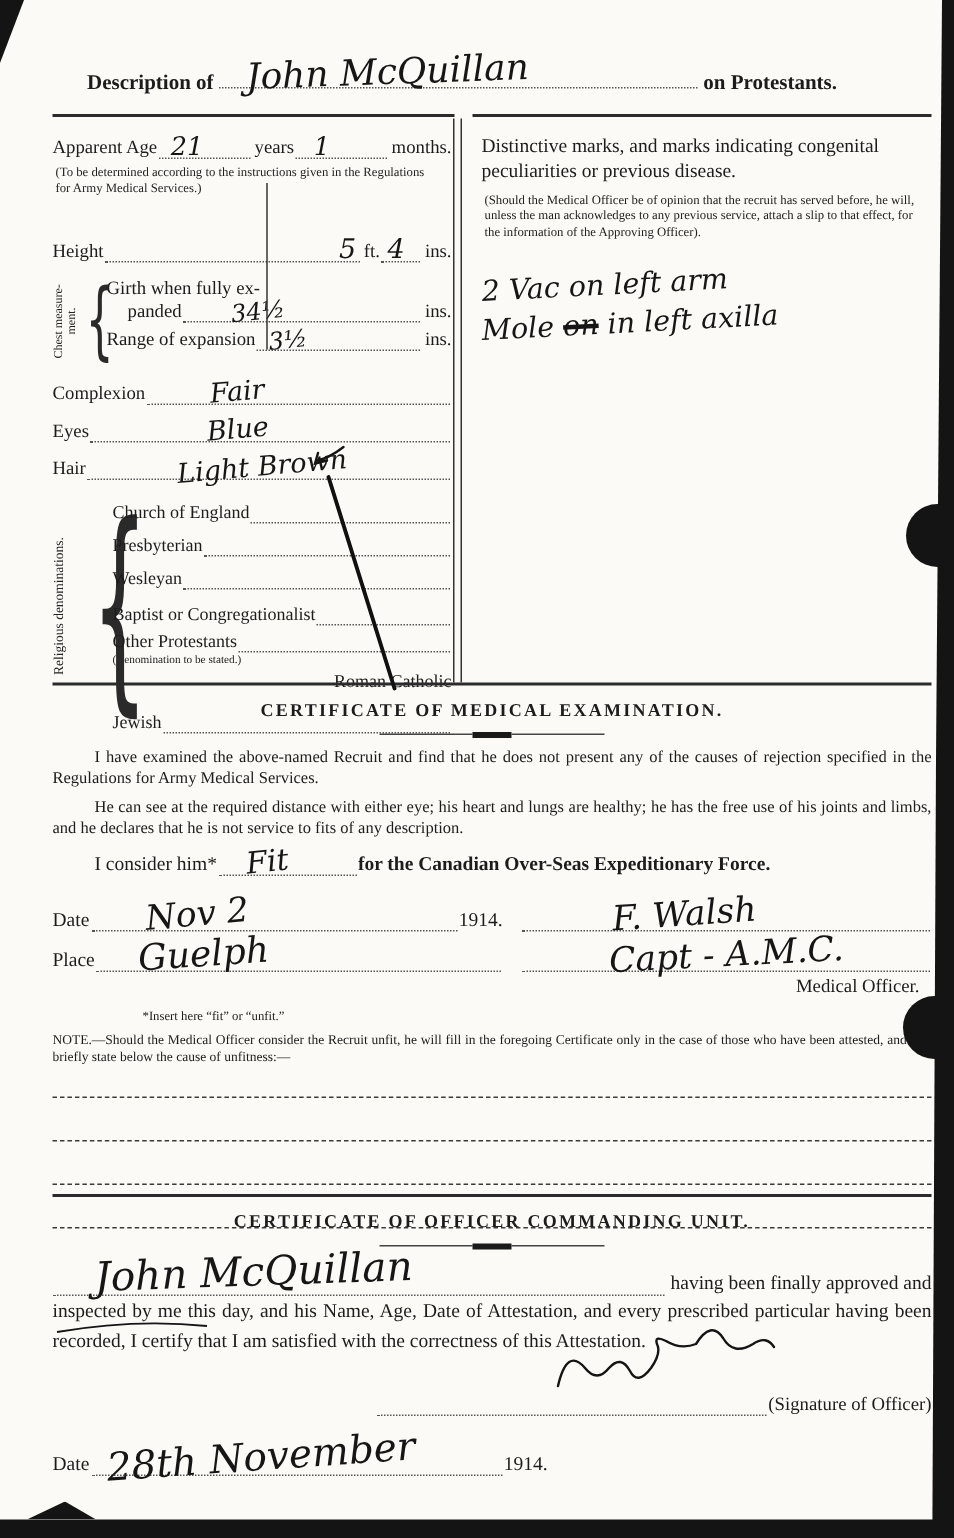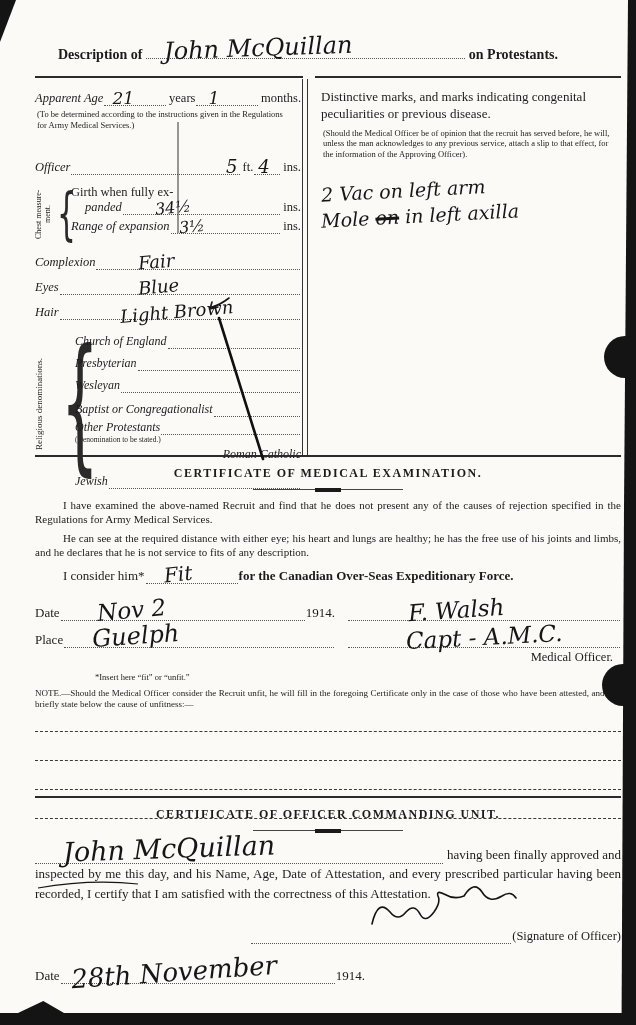--- a/index.html
+++ b/index.html
@@ -23,21 +23,21 @@
   .hdr-rule{position:absolute;top:76px;height:2.4px;background:#2b2b2b;}
   .hdr-rule.l{left:35px;width:268px;}
   .hdr-rule.r{left:315px;width:306px;}
   
   .cols{position:absolute;top:79px;left:35px;width:586px;height:376px;display:flex;}
   .colL{width:266px;position:relative;font-size:12.5px;}
   .divider{width:4px;border-left:1.2px solid #333;border-right:1.2px solid #333;height:376px;margin:0 1px;}
   .colR{flex:1;padding:10px 6px 0 12px;font-size:13px;position:relative;}
   .small{font-size:8.5px;line-height:1.25;color:#222;}
   .fieldrow{display:flex;align-items:flex-end;position:relative;}
-  .lbl{white-space:nowrap;font-style:italic;}
+  .lbl{white-space:nowrap;}
   .lead{flex:1;border-bottom:1.6px dotted #555;height:4px;position:relative;margin:0 1px;}
   .lead.fix{flex:none;}
   .overhw{position:absolute;bottom:-3px;font-size:18px;z-index:2;}
   .unit{white-space:nowrap;padding-left:2px;}
   .grp{display:flex;position:relative;}
   .rot{writing-mode:vertical-rl;transform:rotate(180deg);font-size:8px;text-align:center;line-height:1.1;color:#222;}
   .brace{font-family:"DejaVu Sans",sans-serif;color:#2a2a2a;align-self:center;}
   .grp-rows{flex:1;}
   
   .sect{position:absolute;left:35px;width:586px;}
@@ -92,21 +92,21 @@
         </span>
         <span class="unit">years</span>
         <span class="lead" style="min-width:50px;">
           <span class="hw overhw" style="left:12px;font-size:17px;">1</span>
         </span>
         <span class="unit">months.</span>
       </div>
       <div class="small" style="margin-top:3px;padding-left:2px;width:254px;">(To be determined according to the instructions given in the Regulations for Army Medical Services.)</div>
 
       <div class="fieldrow" style="margin-top:30px;">
-        <span class="lbl">Officer</span>
+        <span class="lbl">Height</span>
         <span class="lead">
           <span class="hw overhw" style="right:2px;">5</span>
         </span>
         <span class="unit">ft.</span>
         <span class="lead fix" style="width:26px;">
           <span class="hw overhw" style="left:4px;">4</span>
         </span>
         <span class="unit">ins.</span>
       </div>
 

